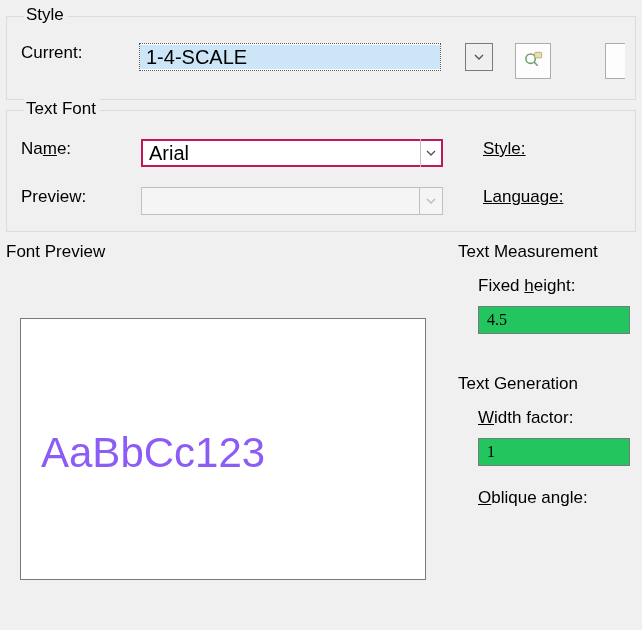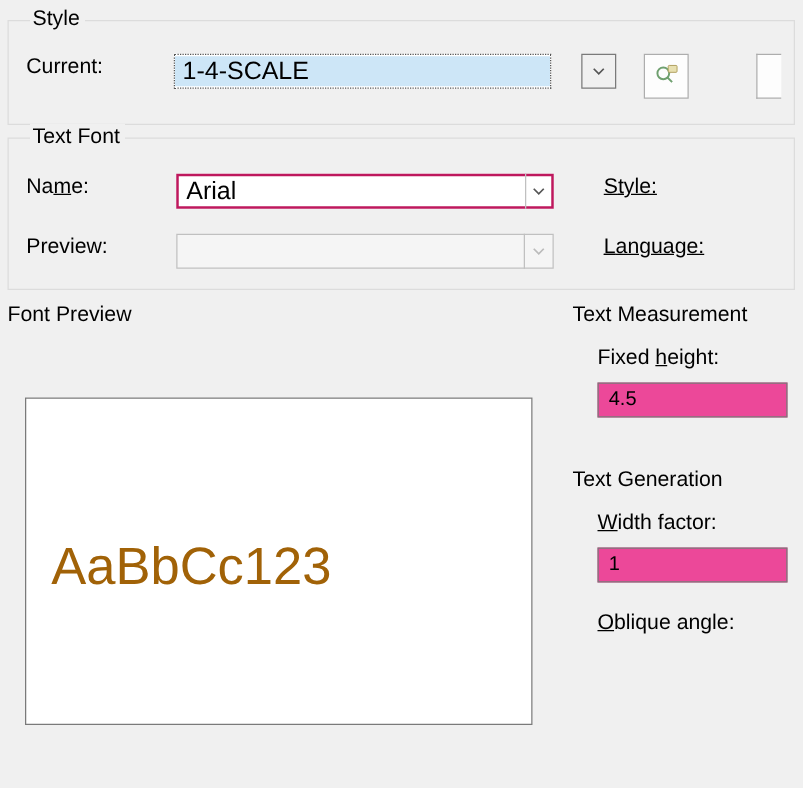--- a/index.html
+++ b/index.html
@@ -94,32 +94,33 @@
     border: 1px solid #7a7a7a;
     background: #fff;
     position: relative;
   }
   .preview-text {
     position: absolute;
     left: 20px; top: 110px;
     font-family: Arial, sans-serif;
     font-size: 42px;
     letter-spacing: 0px;
-    color: #a16207;
+    color: #8b5cf6;
   }
   .rgroup-legend { font-size: 17px; margin-bottom: 14px; }
   .rlabel { font-size: 17px; margin: 4px 0 10px 20px; }
   .rinput {
     display: block;
     margin: 0 0 0 20px;
     width: 152px; height: 28px;
     border: 1px solid #7a7a7a;
-    background: #ec4899;
+    background: #22c55e;
     font-size: 16px;
     padding: 2px 8px;
+    font-family: Liberation Serif, serif;
   }
   .gap { height: 40px; }
 </style>
 </head>
 <body>
 
 <div class="fieldset" style="margin-top:16px;">
   <div class="legend">Style</div>
   <div class="row style-row">
     <div class="label style-label">

